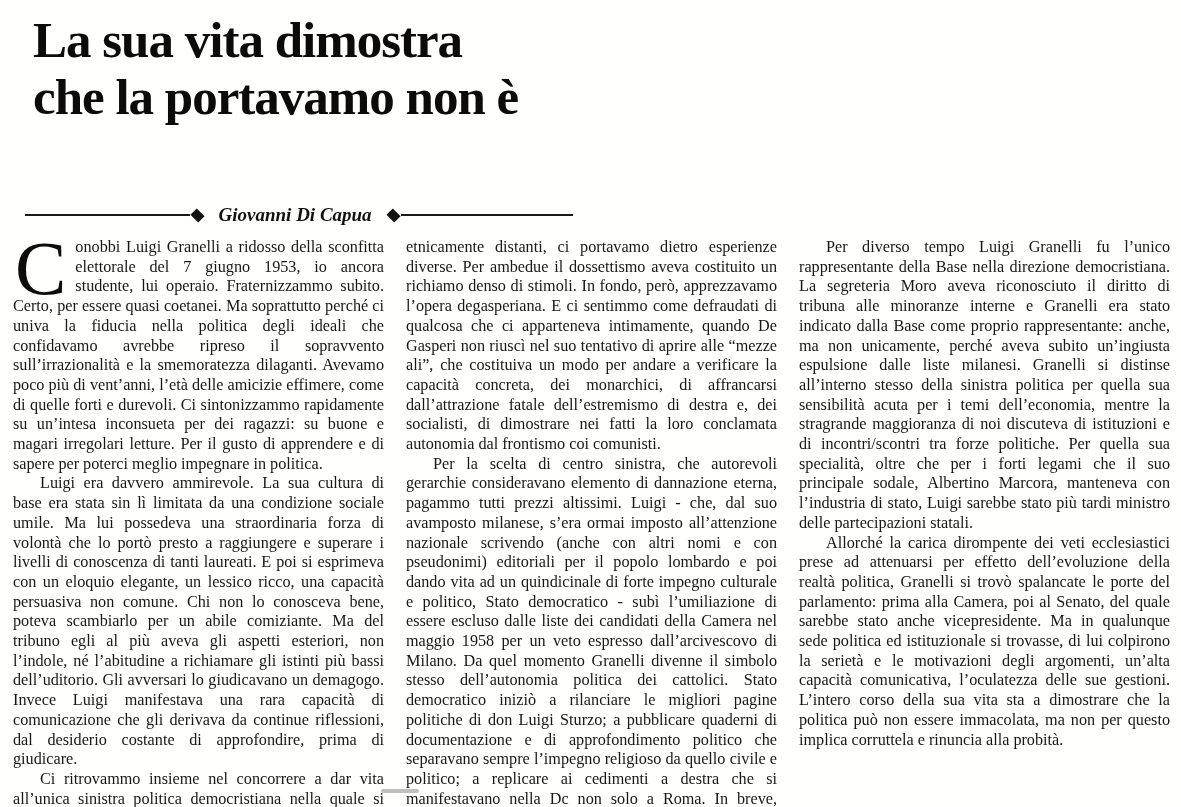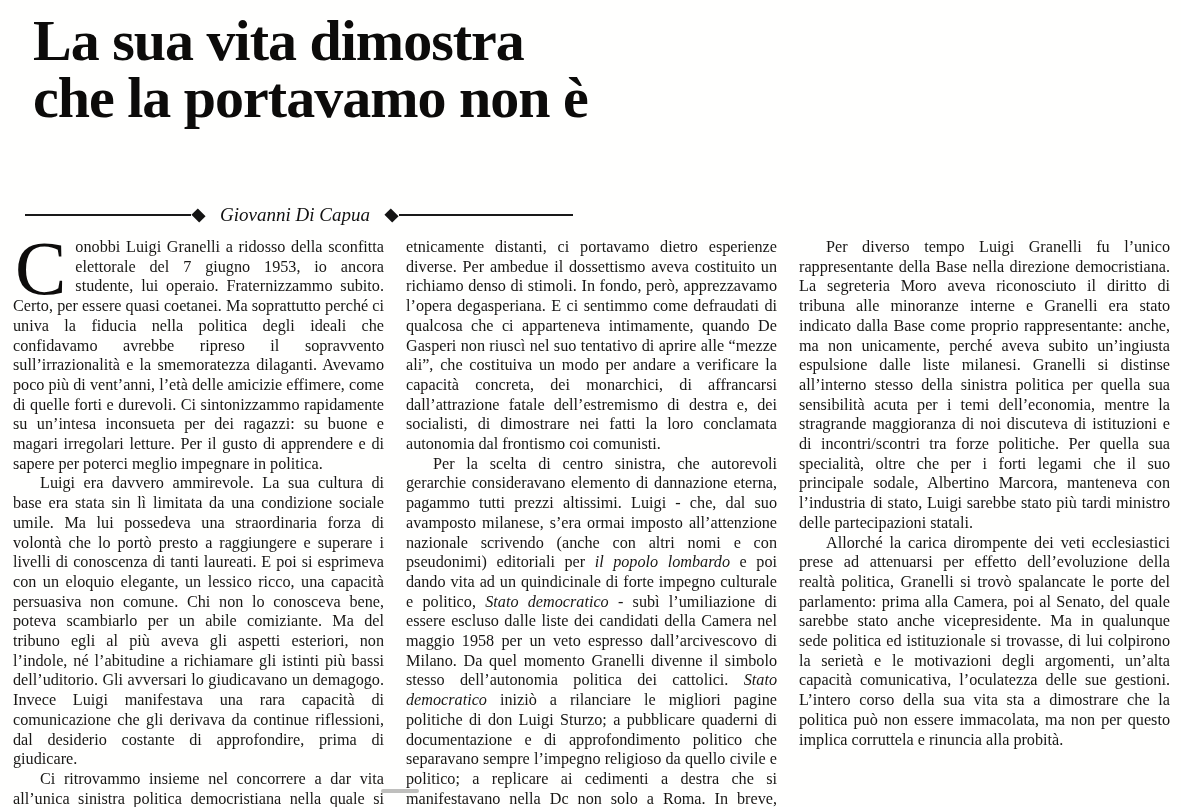--- a/index.html
+++ b/index.html
@@ -8,60 +8,60 @@
     background:#f2f2ef;
     font-family:"Liberation Serif","DejaVu Serif",serif;
   }
   .page{
     position:relative;width:1181px;height:807px;
     background:#fffffe;color:#151412;
   }
   
   .headline{
     position:absolute;left:33px;top:12px;width:545px;
-    font-size:58px;line-height:57px;font-weight:700;
+    font-size:51px;line-height:57px;font-weight:700;
     letter-spacing:-1px;color:#0c0b0a;
   }
   .headline .hl-line{white-space:nowrap;}
   
   .byline-row{
     position:absolute;left:25px;top:202px;width:548px;height:26px;
     display:flex;align-items:center;
   }
   .byline-rule{height:2px;background:#191919;flex:1;}
   .byline-rule.left{flex:1.05;}
   .byline-rule.right{flex:1.1;}
   .diamond{
     width:11px;height:11px;background:#141414;
     transform:rotate(45deg) scaleY(0.82);
     margin:0 2px;flex:0 0 auto;
   }
   .byline-name{
-    font-weight:400;font-style:italic;font-size:19px;
+    font-weight:700;font-style:italic;font-size:19px;
     padding:0 14px;white-space:nowrap;color:#111;
   }
   
   .columns{
     position:absolute;left:13px;top:238px;width:1157px;
     display:flex;gap:22px;
   }
   .col{
     flex:1;min-width:0;
     font-size:16.2px;line-height:19.7px;
     text-align:justify;color:#181715;
   }
   .col p{margin:0;}
   .col p.indent{text-indent:27px;}
   .dropcap{
     float:left;
     font-size:77px;line-height:57px;
     padding:2px 9px 0 2px;
     font-weight:400;color:#0d0c0b;
   }
-  .ital{font-style:italic;}
+  .ital{}
   
   .artifact{
     position:absolute;left:381px;top:789px;width:38px;height:4px;
     background:#8a8a86;opacity:.55;border-radius:2px;
   }
 </style>
 </head>
 <body>
 
 <div class="page">

